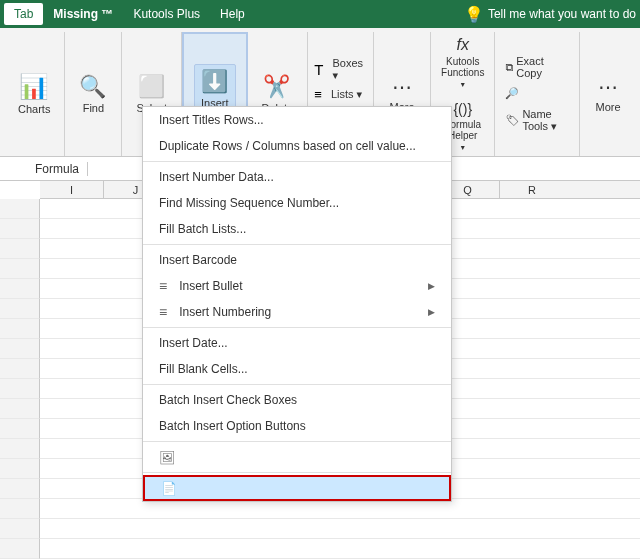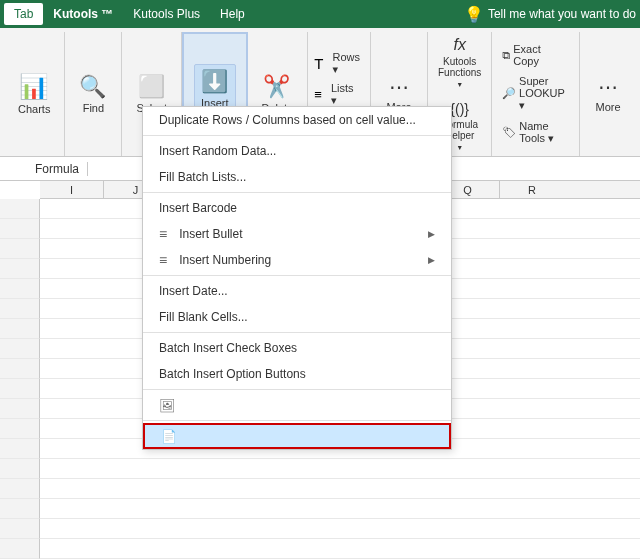--- a/index.html
+++ b/index.html
@@ -19,21 +19,21 @@
     .menu-item.highlighted { background: #cce8ff; border: 2px solid #c00; }
     .menu-item.has-submenu::after { content: '▶'; margin-left: auto; font-size: 9px; color: #666; }
     .menu-separator { height: 1px; background: #e0e0e0; margin: 2px 0; }
   </style>
 </head>
 <body>
 
 <div class="ribbon">
   <div style="display:flex; align-items:center; background:#217346; height:28px; padding:0 4px;">
     <span class="ribbon-tab active">Tab</span>
-    <span class="ribbon-tab" style="font-weight:600;">Kutools ™</span>
+    <span class="ribbon-tab" style="font-weight:600;">Missing ™</span>
     <span class="ribbon-tab">Kutools Plus</span>
     <span class="ribbon-tab">Help</span>
     <span style="flex:1;"></span>
     <span style="color:#fff; font-size:16px; margin-right:4px;">💡</span>
     <span style="color:#fff; font-size:12px;">Tell me what you want to do</span>
   </div>
 </div>
 
 <div style="background:#f3f3f3; border-bottom:1px solid #c8c8c8; display:flex; flex-direction:row; align-items:stretch; padding:4px 4px 0 4px; min-height:78px;">
 
@@ -69,21 +69,21 @@
   <div style="display:flex;flex-direction:column;align-items:center;justify-content:center;padding:2px 8px;border-right:1px solid #d0d0d0;">
     <div class="ribbon-btn-large">
       <span style="font-size:22px;">✂️</span>
       <span style="font-size:11px;">Delete</span>
     </div>
   </div>
 
   <div style="display:flex;flex-direction:column;justify-content:center;padding:2px 6px;border-right:1px solid #d0d0d0;gap:2px;">
     <div style="display:flex;flex-direction:row;gap:3px;align-items:center;">
       <span style="font-size:15px;margin-right:2px;">T</span>
-      <span class="ribbon-btn-small">Rows ▾</span>
+      <span class="ribbon-btn-small">Boxes ▾</span>
     </div>
     <div style="display:flex;flex-direction:row;gap:3px;align-items:center;">
       <span style="font-size:13px;margin-right:2px;">≡</span>
       <span class="ribbon-btn-small">Lists ▾</span>
     </div>
     <div style="display:flex;flex-direction:row;gap:3px;align-items:center;">
       <span style="font-size:13px;margin-right:2px;">🔗</span>
       <span class="ribbon-btn-small">Link ▾</span>
     </div>
   </div>
@@ -108,21 +108,20 @@
     </div>
   </div>
 
   <div style="display:flex;flex-direction:column;justify-content:center;padding:2px 6px;border-right:1px solid #d0d0d0;gap:4px;">
     <div class="ribbon-btn-small">
       <span style="font-size:11px;">⧉</span>
       <span>Exact Copy</span>
     </div>
     <div class="ribbon-btn-small">
       <span style="font-size:11px;">🔎</span>
-      <span>Super LOOKUP ▾</span>
     </div>
     <div class="ribbon-btn-small">
       <span style="font-size:11px;">🏷</span>
       <span>Name Tools ▾</span>
     </div>
   </div>
 
   <div style="display:flex;flex-direction:column;align-items:center;justify-content:center;padding:2px 8px;">
     <div class="ribbon-btn-large">
       <span style="font-size:20px;">⋯</span>
@@ -220,25 +219,31 @@
   </div>
   <div style="display:flex;flex-direction:row;height:20px;">
     <div style="width:40px;background:#f3f3f3;border-right:1px solid #c8c8c8;border-bottom:1px solid #e8e8e8;display:flex;align-items:center;justify-content:center;font-size:11px;"></div>
     <div style="flex:1;border-bottom:1px solid #e8e8e8;"></div>
   </div>
 
 </div>
 
 <div class="dropdown-menu">
   <div class="menu-item">
+    <span>Insert Titles Rows...</span>
+  </div>
+  <div class="menu-item">
     <span>Duplicate Rows / Columns based on cell value...</span>
   </div>
   <div class="menu-separator"></div>
   <div class="menu-item">
-    <span>Insert Random Data...</span>
+    <span>Insert Number Data...</span>
+  </div>
+  <div class="menu-item">
+    <span>Find Missing Sequence Number...</span>
   </div>
   <div class="menu-item">
     <span>Fill Batch Lists...</span>
   </div>
   <div class="menu-separator"></div>
   <div class="menu-item">
     <span>Insert Barcode</span>
   </div>
   <div class="menu-item has-submenu">
     <span style="font-size:14px;color:#666;margin-right:4px;">≡</span>

